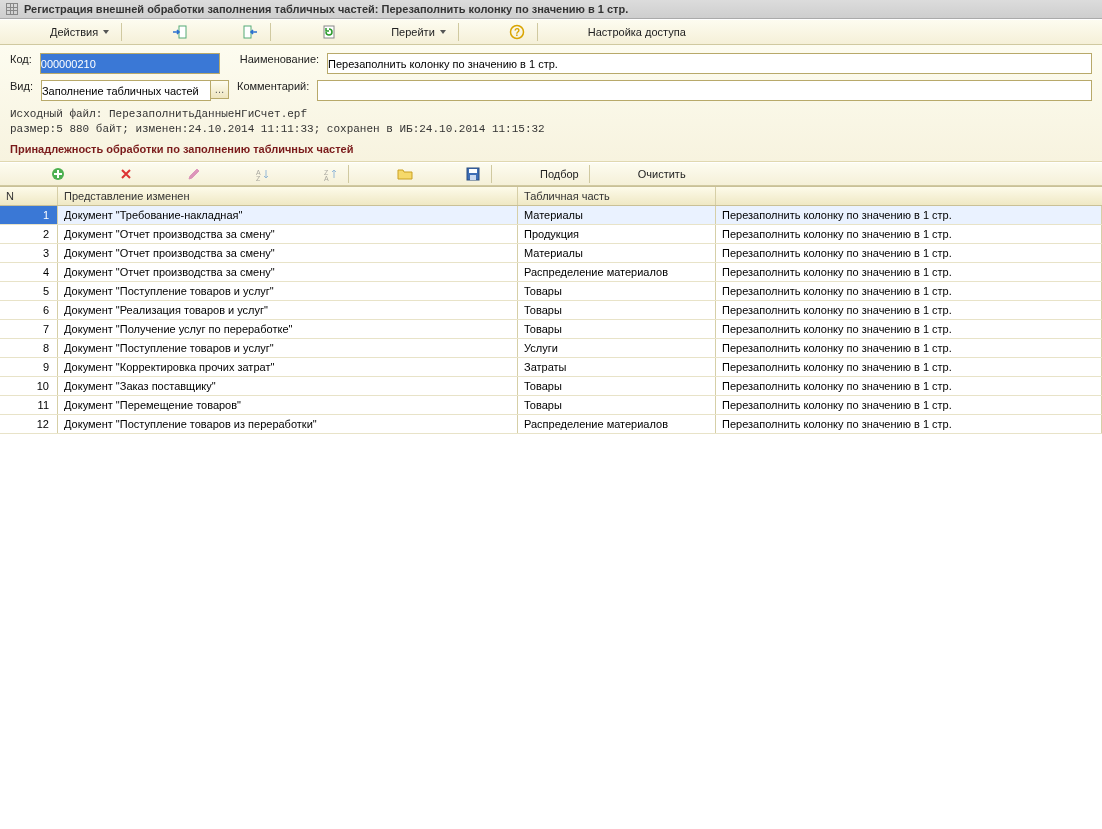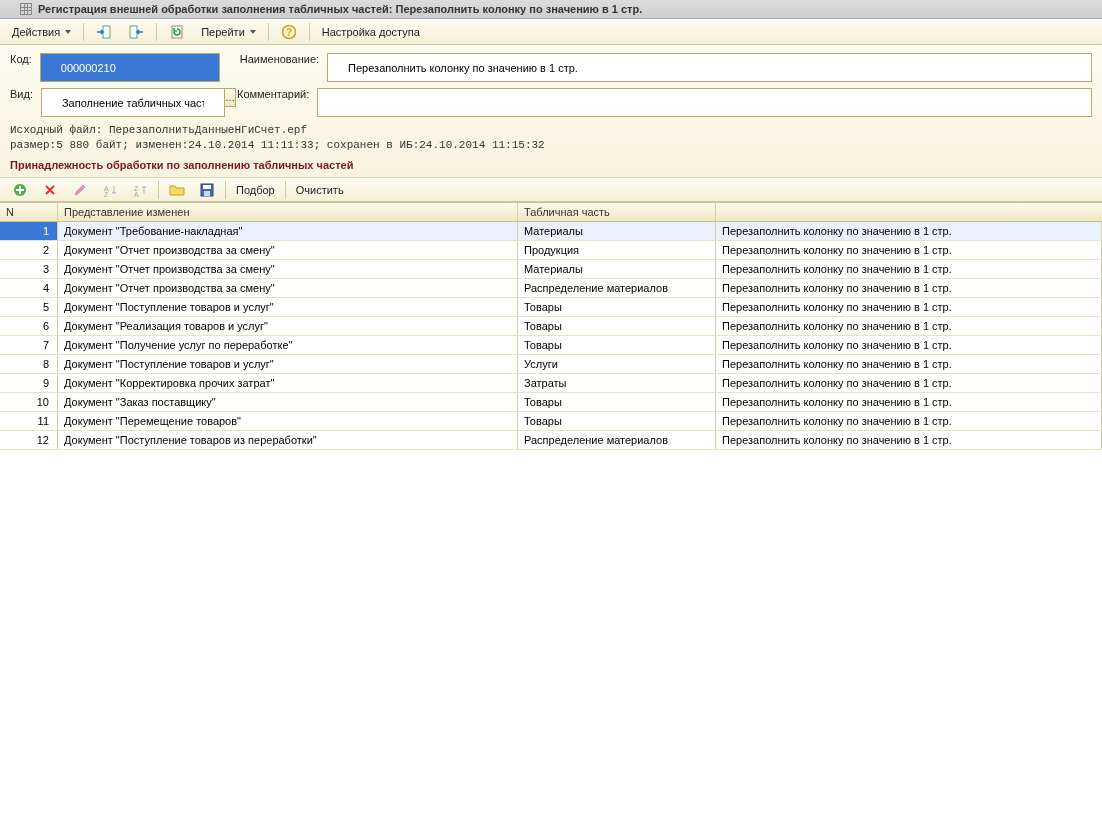--- a/index.html
+++ b/index.html
@@ -7,21 +7,21 @@
     margin: 0;
     font-family: Arial, sans-serif;
     font-size: 11px;
     background: #fff;
     color: #000;
     width: 1102px;
   }
   .titlebar {
     background: linear-gradient(#dcdcdc, #cecece);
     border-bottom: 1px solid #aaa;
-    padding: 3px 20px;
+    padding: 3px 6px;
     display: flex;
     align-items: center;
     gap: 6px;
     font-weight: bold;
     color: #333;
     text-align: right;
   }
   .titlebar .grid-icon {
     width: 12px; height: 12px;
     border: 1px solid #888;
@@ -45,38 +45,39 @@
   .tbtn {
     display: inline-flex;
     align-items: center;
     gap: 3px;
     padding: 2px 5px;
     border: 1px solid transparent;
     border-radius: 2px;
     cursor: pointer;
     color: #222;
     height: 20px;
+    margin-left: 38px;
   }
   .tsep { width:1px; height:18px; background:#d0c9a0; margin:0 2px; }
   .dd-arrow {
     width:0;height:0;border-left:3px solid transparent;border-right:3px solid transparent;border-top:4px solid #555;margin-left:2px;
   }
   .icon { width:16px; height:16px; display:inline-flex; align-items:center; justify-content:center; font-size:12px; }
   .form-area {
     background: linear-gradient(#fdfcf0, #f7f3df);
     padding: 8px 10px 6px 10px;
     border-bottom: 1px solid #e0d8b0;
   }
   .row { display:flex; align-items:flex-start; gap:8px; margin-bottom:6px; }
   .lbl { color:#222; white-space:nowrap; }
   .inp {
     border:1px solid #b8a96a;
     background:#fff;
-    height:29px;
-    padding:1px 20px;
+    height:21px;
+    padding:1px 0;
     font: inherit;
   }
   .inp.sel { background:#3a78d6; color:#fff; }
   .combo { position:relative; display:flex; }
   .combo .inp { flex:1; }
   .combo .btn {
     width:18px; height:19px;
     border:1px solid #b8a96a; border-left:none;
     background:linear-gradient(#fefcef,#eee5bf);
     display:flex;align-items:center;justify-content:center;

